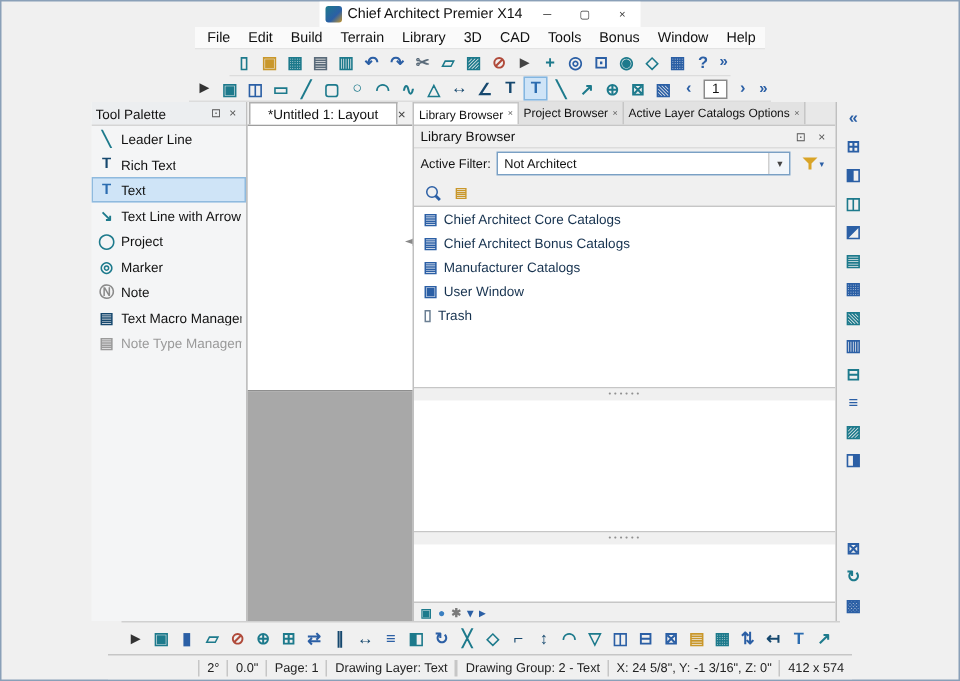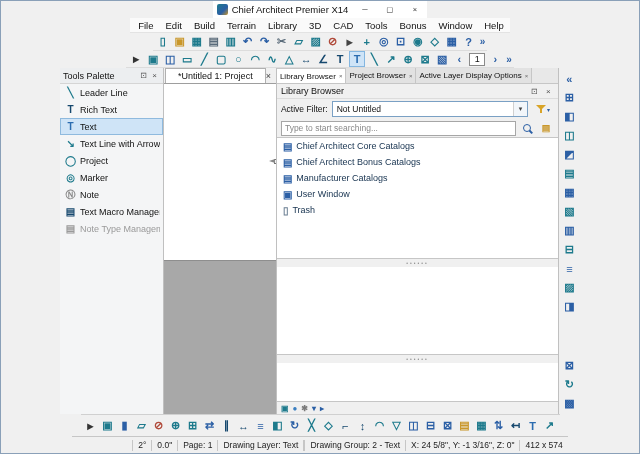--- a/index.html
+++ b/index.html
@@ -199,21 +199,21 @@
 
     <span class="ticon" style="color: rgb(43, 95, 165);">›</span>
       </div>
     <span class="chevron">»</span>
   </div>
 
   <div class="main">
 
     <div class="tool-palette">
       <div class="palette-header">
-        <span class="ph-title">Tools Palette</span>
+        <span class="ph-title">Tool Palette</span>
         <span class="ph-btn">⊡</span>
         <span class="ph-btn">×</span>
       </div>
       <div>
 
           <div class="palette-item">
             <span class="pi-icon" style="color: rgb(29, 122, 140);">╲</span>
             <span class="pi-label">Leader Line</span>
           </div>
 
@@ -255,21 +255,21 @@
           <div class="palette-item disabled">
             <span class="pi-icon" style="color: rgb(154, 154, 154);">▤</span>
             <span class="pi-label">Note Type Management</span>
           </div>
         </div>
     </div>
 
     <div class="center">
       <div class="doc-tabbar">
         <div class="doc-tab">
-          <span>*Untitled 1: Project</span>
+          <span>*Untitled 1: Layout</span>
         </div>
         <span class="doc-tabbar-close">×</span>
       </div>
       <div class="canvas">
         <div class="page">
           <span class="mark diamond">◇</span>
           <div class="pencil">
               <span class="pencil-tick"></span>
             </div>
           <span class="mark triangle">△</span>
@@ -290,42 +290,41 @@
             <span class="ptab-label">Library Browser</span>
             <span class="ptab-close">×</span>
           </div>
 
           <div class="ptab">
             <span class="ptab-label">Project Browser</span>
             <span class="ptab-close">×</span>
           </div>
 
           <div class="ptab">
-            <span class="ptab-label">Active Layer Display Options</span>
+            <span class="ptab-label">Active Layer Catalogs Options</span>
             <span class="ptab-close">×</span>
           </div>
         </div>
       <div class="panel-header">
         <span class="ph-title">Library Browser</span>
         <span class="ph-btn">⊡</span>
         <span class="ph-btn">×</span>
       </div>
       <div class="filter-row">
         <span class="filter-label">Active Filter:</span>
         <div class="combo">
-          <span class="combo-value">Not Untitled</span>
+          <span class="combo-value">Not Architect</span>
           <span class="combo-arrow">▾</span>
         </div>
         <div class="funnel-btn">
           <span class="funnel"></span>
           <span class="tiny-arrow">▾</span>
         </div>
       </div>
       <div class="search-row">
-        <input class="search-input" placeholder="Type to start searching..." style="">
         <span class="icon-btn">
             <span class="mag"></span>
           </span>
         <span class="icon-btn">
             <span class="folder-glyph">▤</span>
           </span>
       </div>
       <div class="tree">
 
           <div class="tree-item">

